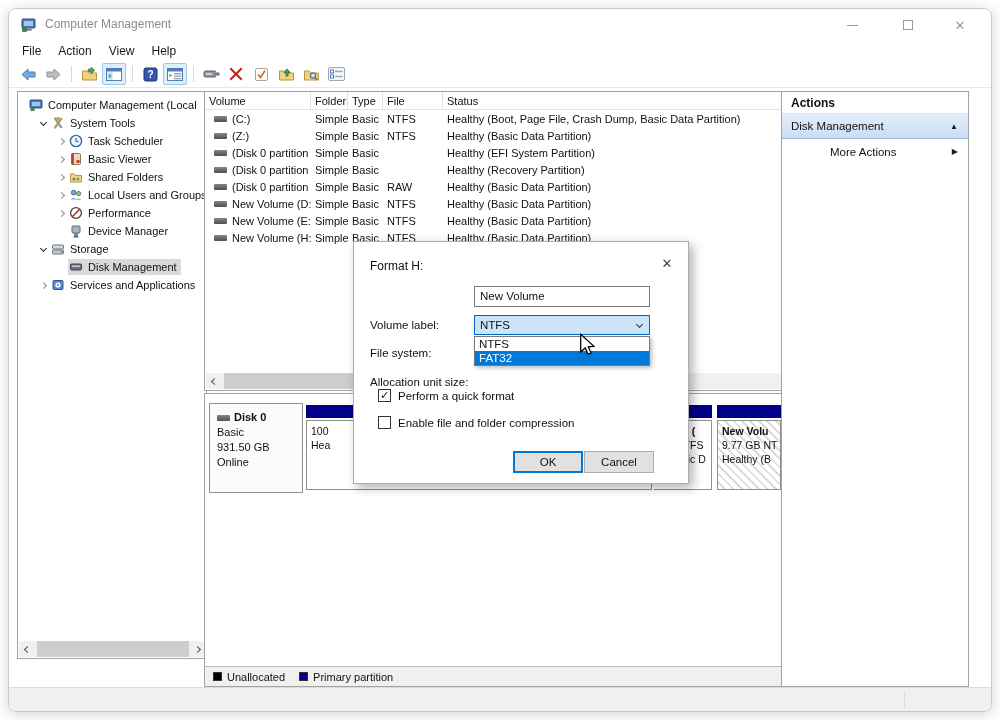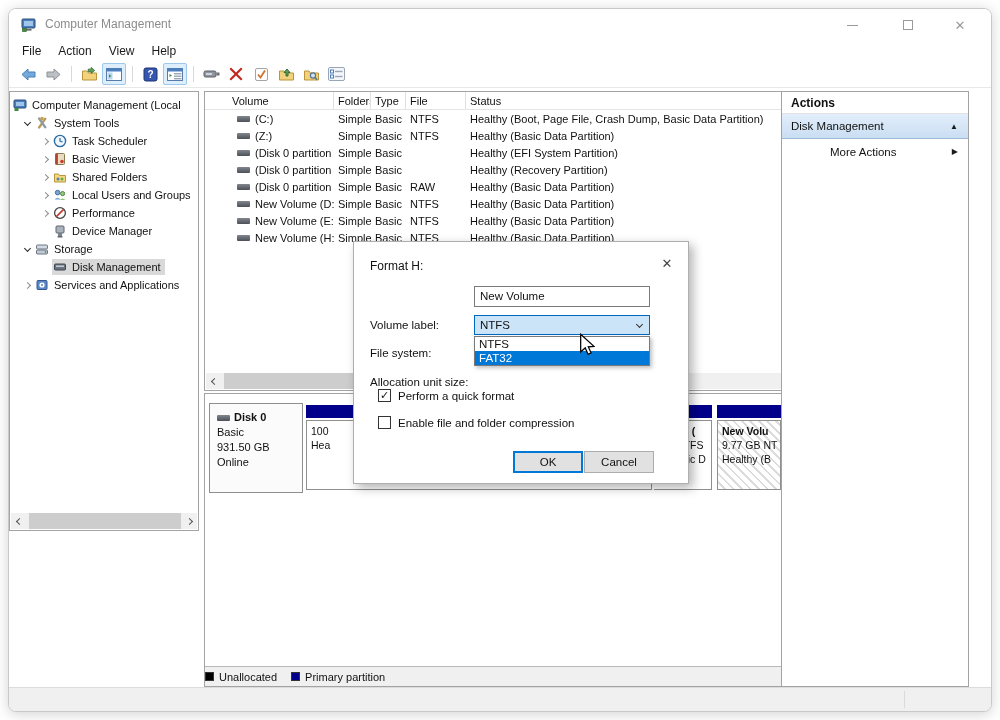--- a/index.html
+++ b/index.html
@@ -25,39 +25,39 @@
   
   .toolbar { position:absolute; left:0; top:52px; right:0; height:27px; border-bottom:1px solid #e8e8e8; display:flex; align-items:center; padding-left:7px; }
   .tb { width:24px; height:22px; display:flex; align-items:center; justify-content:center; margin-right:1px; }
   .tb.on { background:#ddeefc; border:1px solid #9ec7ec; border-radius:2px; }
   .tbsep { width:1px; height:16px; background:#d9d9d9; margin:0 5px; }
 
   
   .pane { position:absolute; background:#fff; border:1px solid #a3a3a3; }
 
   
-  .tree-pane { left:0; top:82px; width:190px; height:440px; }
+  .tree-pane { left:8px; top:82px; width:190px; height:568px;padding-left:8px; }
   .trow { height:18px; display:flex; align-items:center; font-size:11px; color:#111; white-space:nowrap; overflow:hidden; }
   .tree-rows { padding-top:4px; }
   .chevbox { width:14px; display:flex; justify-content:center; flex:none; }
   .chev { width:5px; height:5px; border-right:1.4px solid #8b8b8b; border-bottom:1.4px solid #8b8b8b; }
   .chev.expanded { transform:rotate(45deg); border-color:#262626; margin-top:-2px; }
   .chev.collapsed { transform:rotate(-45deg); }
   .d0 { padding-left:2px; } .d1 { padding-left:10px; } .d2 { padding-left:28px; }
   .hlwrap { display:flex; align-items:center; padding:1px 4px 1px 1px; }
   .sel .hlwrap { background:#d9d9d9; }
   .ticon { width:15px; height:14px; margin-right:4px; flex:none; }
   .ticon svg { width:14px; height:14px; display:block; }
 
   
   .vol-pane { left:195px; top:82px; width:588px; height:300px; }
   .vhead { display:flex; height:18px; border-bottom:1px solid #e4e4e4; font-size:11px; color:#111; }
   .vhead .hc { border-right:1px solid #e0e0e0; padding-left:4px; line-height:18px; overflow:hidden; }
   .vrow { display:flex; height:17px; font-size:11px; color:#111; align-items:center; }
-  .c-vol { width:106px; flex:none; display:flex; align-items:center;margin-left:23px; }
+  .c-vol { width:106px; flex:none; display:flex; align-items:center; }
   .c-lay { width:37px; flex:none; } .c-type{ width:35px; flex:none; } .c-fs{ width:60px; flex:none; } .c-status{ flex:1; }
   .vrow span { padding-left:4px; white-space:nowrap; overflow:hidden; }
   .volicon { width:13px; height:6px; background:linear-gradient(#82878f,#4c5158); border-radius:1px; margin:0 5px 0 5px; flex:none; padding:0 !important; }
 
   
   .hscroll { position:absolute; left:1px; right:1px; height:16px; background:#f0f0f0; display:flex; align-items:center; }
   .sb-arrow { width:16px; height:16px; display:flex; align-items:center; justify-content:center; flex:none; }
   .sb-arrow .chev { border-color:#505050; width:5px; height:5px; }
   .sb-left .chev { transform:rotate(135deg); } .sb-right .chev { transform:rotate(-45deg); }
   .sb-thumb { position:absolute; top:0; height:16px; background:#cdcdcd; }
@@ -65,21 +65,21 @@
   
   .disk-pane { left:195px; top:384px; width:588px; height:294px; }
   .diskbox { position:absolute; left:4px; top:9px; width:94px; height:90px; border:1px solid #8f8f8f; background:#fbfbfb; padding:6px 0 0 7px; font-size:11px; line-height:15px; color:#111; }
   .diskbox .dname { font-weight:bold; display:flex; align-items:center; }
   .dicon { width:13px; height:6px; background:linear-gradient(#82878f,#4c5158); border-radius:1px; margin-right:4px; }
   .part { position:absolute; top:11px; }
   .pbar { height:13px; background:#00008b; }
   .pbox { margin-top:2px; height:70px; border:1px solid #8f8f8f; background:#fff; padding:3px 0 0 4px; font-size:10.5px; line-height:14px; color:#111; overflow:hidden; white-space:nowrap; }
   .pbox.hatched { background:repeating-linear-gradient(45deg,#ffffff 0 4px,#dcdcdc 4px 6px); }
   .pline.b { font-weight:bold; }
-  .legend { position:absolute; left:0; right:0; bottom:0; height:20px; background:#f0f0f0; border-top:1px solid #b8b8b8; display:flex; align-items:center; font-size:11px; color:#111; }
+  .legend { position:absolute; left:0; right:0; bottom:0; height:20px; background:#f0f0f0; border-top:1px solid #b8b8b8; display:flex; align-items:center; padding-left:8px; font-size:11px; color:#111; }
   .sw { width:9px; height:9px; margin-right:5px; border:1px solid #333; }
   .sw-unalloc { background:#000000; } .sw-primary { background:#00008b; }
   .legend .li { display:flex; align-items:center; margin-right:14px; }
 
   
   .actions-pane { left:772px; top:82px; width:188px; height:596px; }
   .act-head { height:22px; line-height:22px; padding-left:9px; font-size:12px; font-weight:bold; color:#111; border-bottom:1px solid #e2e2e2; }
   .act-group { height:25px; display:flex; align-items:center; padding:0 10px 0 9px; font-size:11.5px; color:#111;
                background:linear-gradient(#e2eefb,#cadef2); border-bottom:1px solid #9db9d9; }
   .act-group .tri, .act-more .tri { margin-left:auto; font-size:8px; color:#1a1a1a; }

